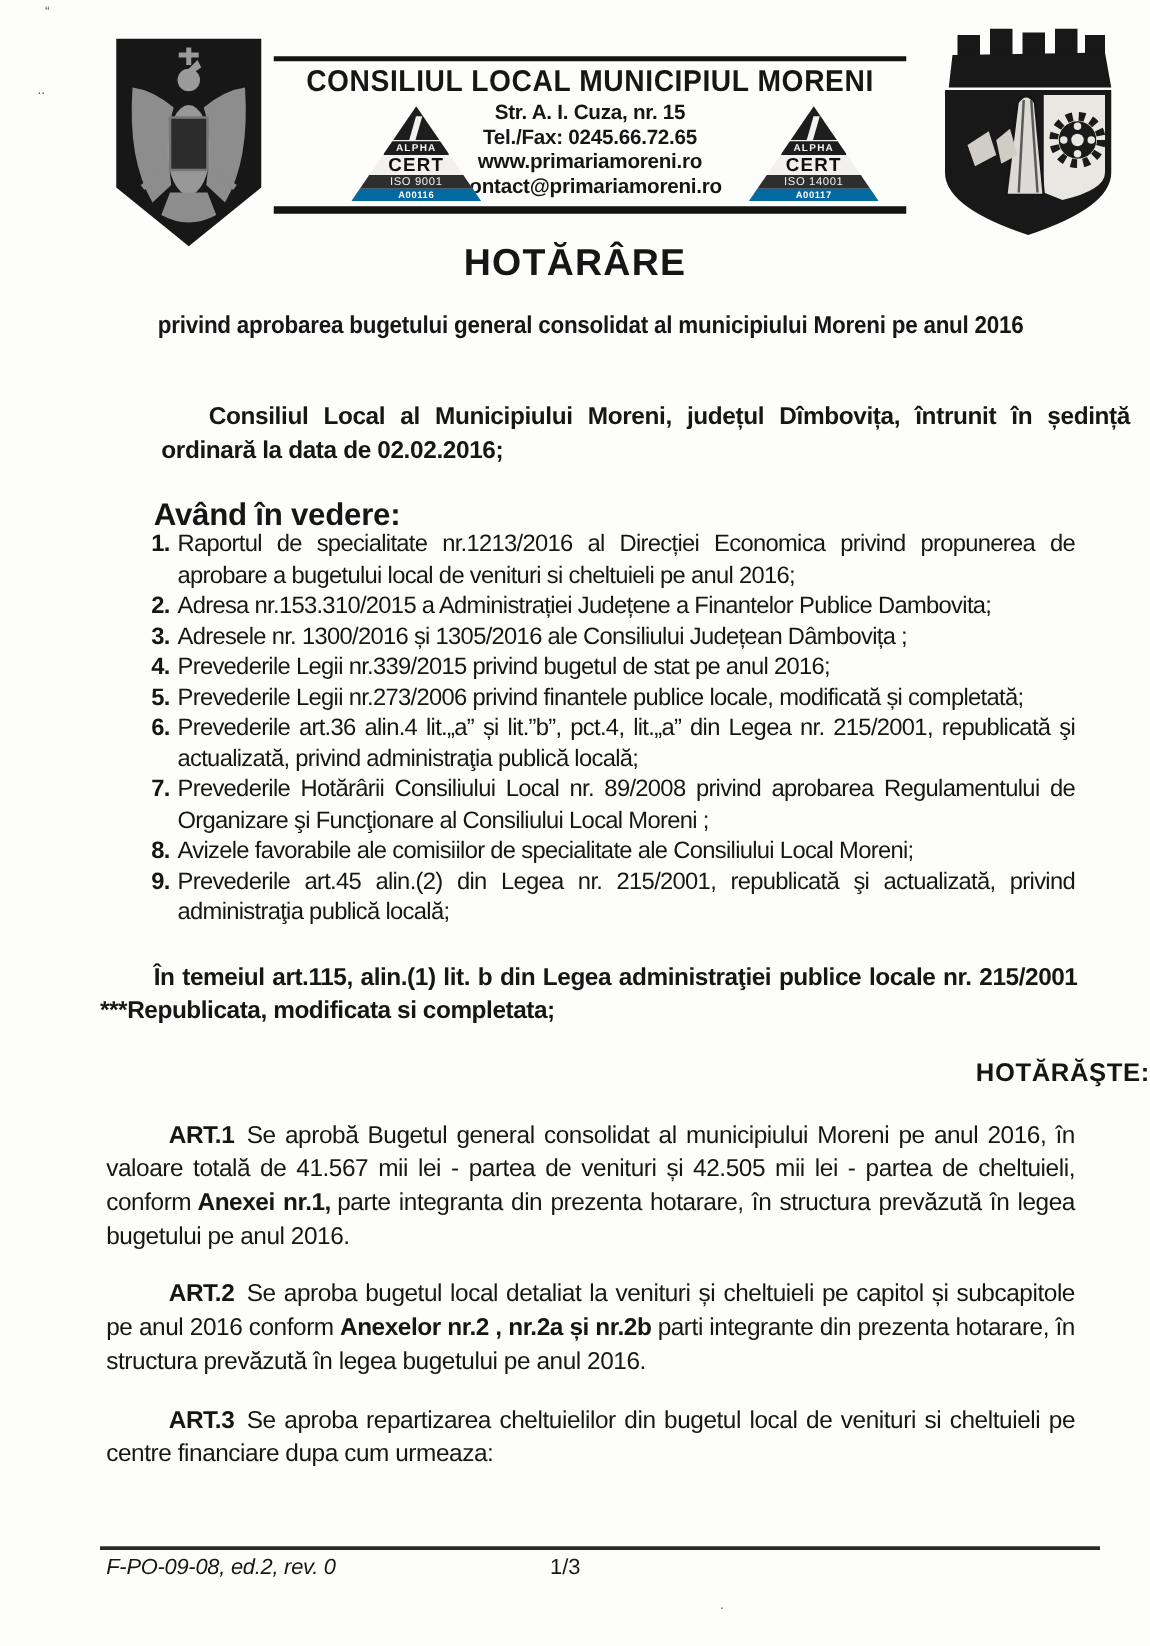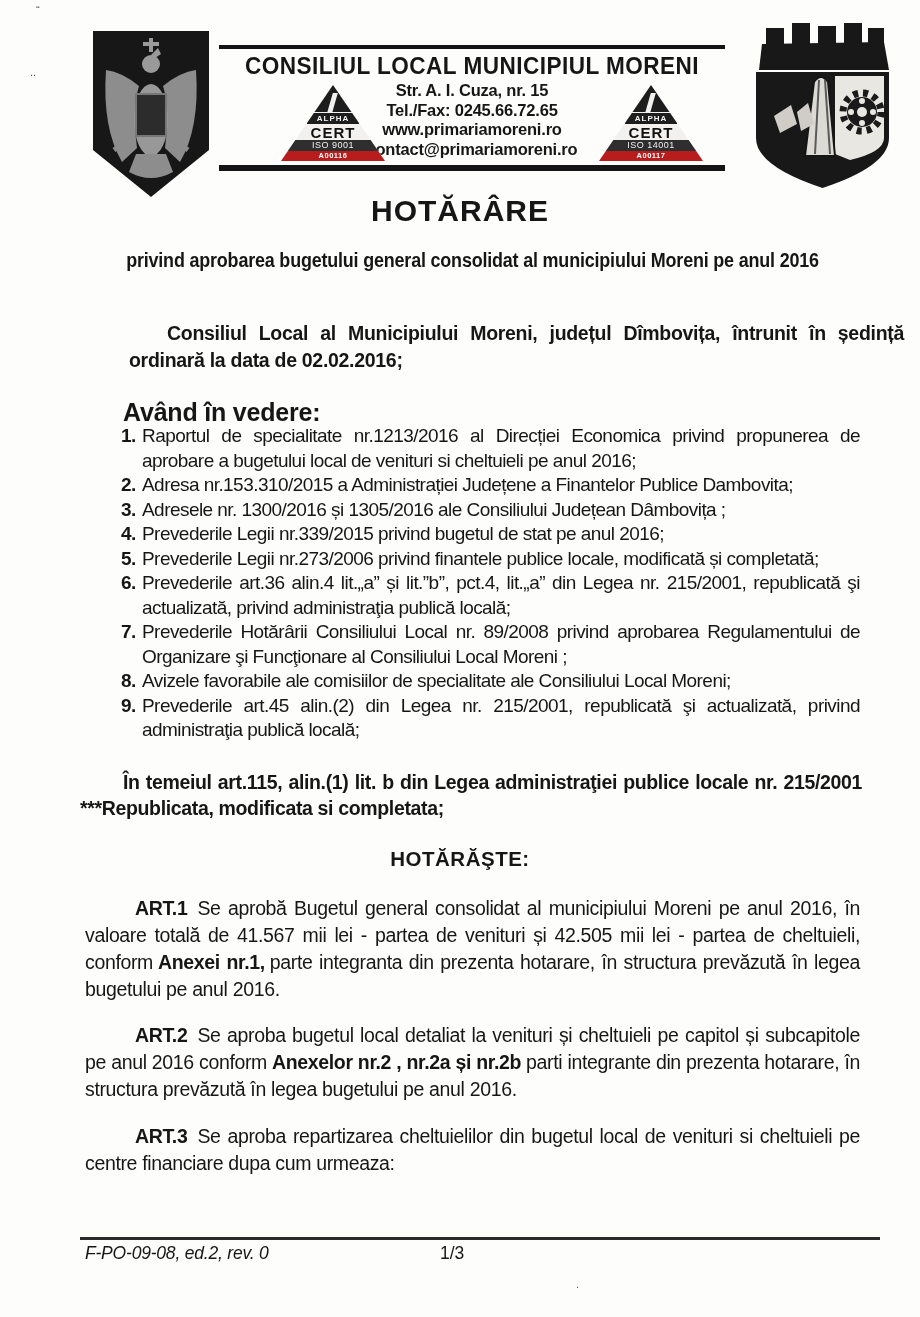--- a/index.html
+++ b/index.html
@@ -43,21 +43,21 @@
     content:""; position:absolute; left:50%; top:28%; width:5px; height:72%;
     background:#f2f1ef; transform:translateX(-60%) skewX(-16deg);
   }
   .band-alpha { top:36%; height:16%; display:flex; justify-content:center; align-items:center; }
   .band-alpha span {
     background:#1d1d1d; color:#f4f4f4; font-weight:700; font-size:8px;
     line-height:11px; padding:0 10px; letter-spacing:1px;
   }
   .band-cert { top:52%; height:20%; text-align:center; font-weight:700; font-size:15px; line-height:15px; letter-spacing:1px; color:#111; }
   .band-iso  { top:72%; height:15%; background:#2e2e2e; color:#f0f0f0; text-align:center; font-size:9px; font-weight:400; line-height:11.5px; letter-spacing:0.5px; }
-  .band-code { top:87%; height:13%; background:#b91c1c; color:#fff; text-align:center; font-size:7.5px; font-weight:700; line-height:10px; letter-spacing:0.5px; }
+  .band-code { top:87%; height:13%; background:#0369a1; color:#fff; text-align:center; font-size:7.5px; font-weight:700; line-height:10px; letter-spacing:0.5px; }
 
   
   .doc-title {
     left:0; top:194px; width:920px; text-align:center;
     font-weight:700; font-size:30px; letter-spacing:1px;
   }
   .doc-subtitle {
     left:85px; top:249px; width:775px; text-align:center;
     font-weight:700; font-size:19.5px; white-space:nowrap;
     transform:scaleX(0.92); transform-origin:center; letter-spacing:-0.2px;
@@ -66,21 +66,21 @@
     left:85px; top:320px; width:775px;
     font-weight:700; font-size:19.5px; line-height:27px;
     text-align:justify; text-indent:38px; letter-spacing:-0.3px;margin-left:44px;
   }
   .considering-label { left:123px; top:398px; font-weight:700; font-size:25px; letter-spacing:-0.2px; }
   .considering-list  { left:85px; top:424px; width:775px; }
   .li { position:relative; padding-left:57px; font-size:19px; line-height:24.5px; text-align:justify; letter-spacing:-0.55px; }
   .li .num { position:absolute; left:36px; top:0; font-weight:700; }
   .legal { left:80px; top:770px; width:782px; font-weight:700; font-size:19.5px; line-height:25.5px; letter-spacing:-0.35px; }
   .legal .l1 { text-indent:43px; text-align:justify; text-align-last:justify; }
-  .decides { left:0; top:847px; width:920px; text-align:center; font-weight:700; font-size:20.5px; letter-spacing:0.5px; }
+  .decides { left:0; top:847px; width:920px; text-align:right; font-weight:700; font-size:20.5px; letter-spacing:0.5px; }
 
   .article { left:85px; width:775px; font-size:19.5px; line-height:27px; text-align:justify; text-indent:50px; letter-spacing:-0.35px; }
   .art-1 { top:895px; } .art-2 { top:1022px; } .art-3 { top:1123px; }
   .art-label { font-weight:700; margin-right:10px; }
   .art-bold  { font-weight:700; margin:0 5px; }
 
   
   .footer-rule { left:80px; top:1237px; width:800px; height:3px; background:#2a2a2a; }
   .footer-code { left:85px;  top:1243px; font-style:italic; font-size:17.5px; letter-spacing:-0.2px; }
   .footer-page { left:440px; top:1243px; font-size:17.5px; }

